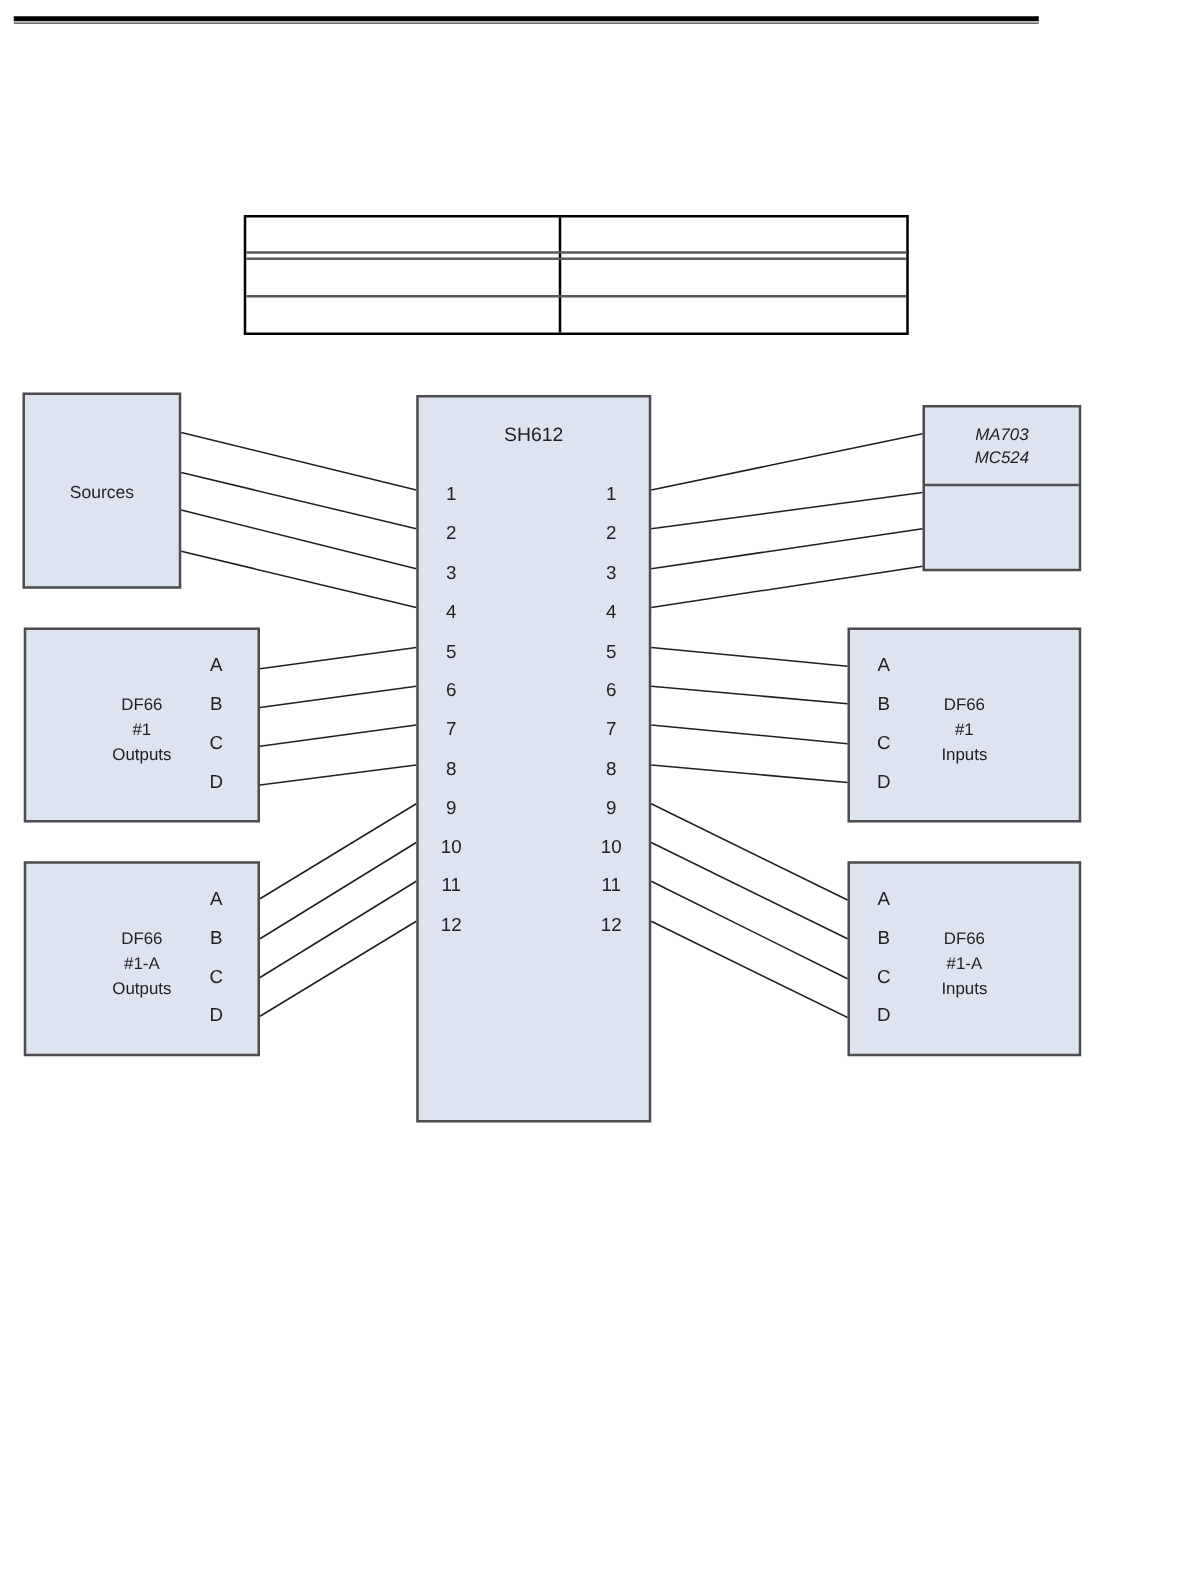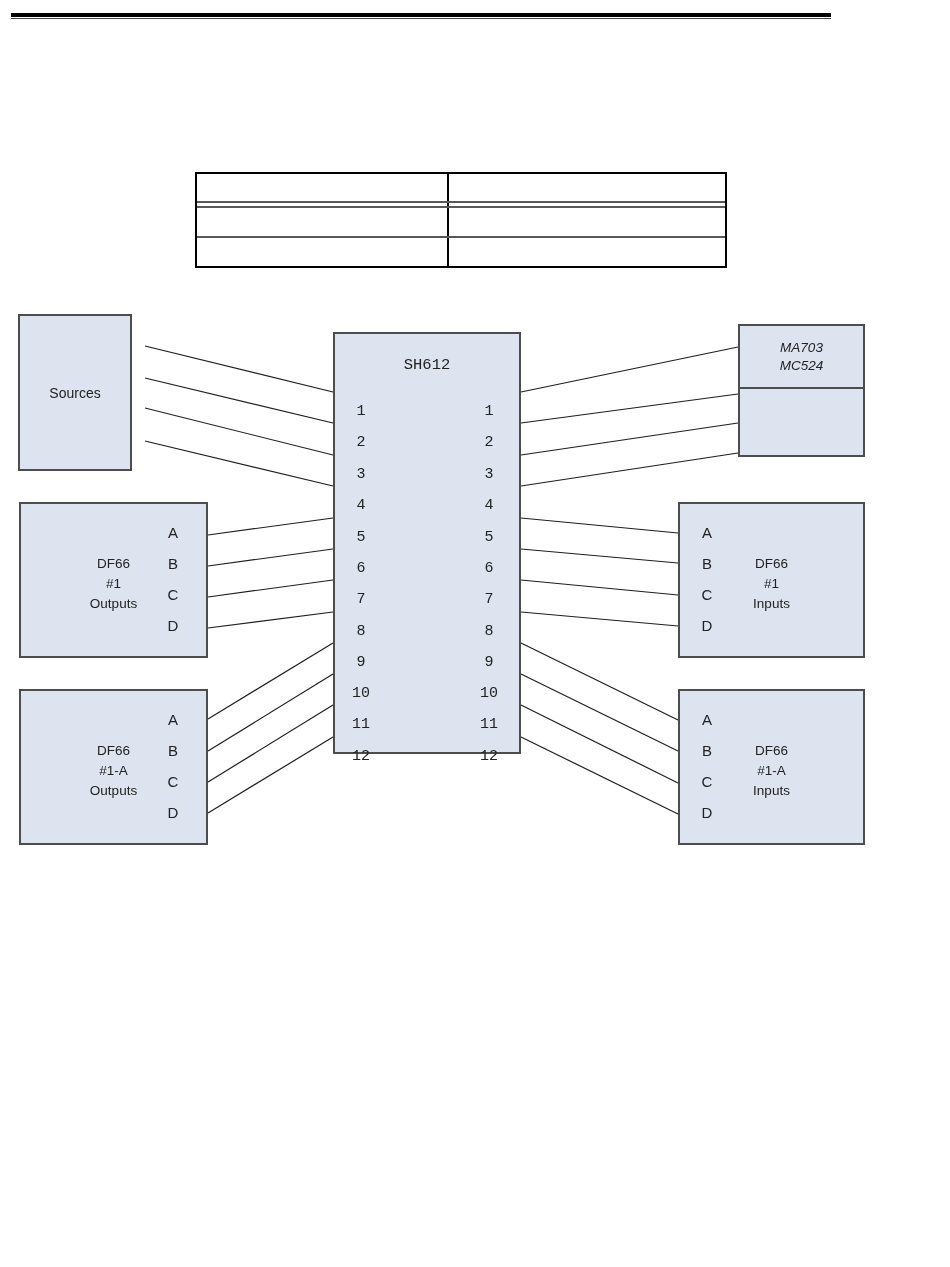--- a/index.html
+++ b/index.html
@@ -18,22 +18,22 @@
     border:2px solid var(--table-border,#000);box-sizing:border-box;background:#fff;
   }
   .header-table .v-div{position:absolute;top:0;bottom:0;left:250px;width:2px;background:var(--table-border,#000);}
   .header-table .h-line{position:absolute;left:0;right:0;height:2px;background:var(--table-inner-line,#595959);}
 
   
   .box{
     position:absolute;background:var(--box-fill,#dde4f0);
     border:2px solid var(--box-border,#4d4d4d);box-sizing:border-box;z-index:1;
   }
-  #sources-box{left:18px;top:314px;width:114px;height:157px;display:flex;align-items:center;justify-content:center;font-size:14px;}
-  #sh612-box{left:333px;top:332px;width:188px;height:422px;font-family:Liberation Mono, monospace;}
+  #sources-box{left:18px;top:314px;width:127px;height:157px;display:flex;align-items:center;justify-content:center;font-size:14px;}
+  #sh612-box{left:333px;top:316px;width:188px;height:582px;}
   #df66-1-outputs-box{left:19px;top:502px;width:189px;height:156px;}
   #df66-1a-outputs-box{left:19px;top:689px;width:189px;height:156px;}
   #destinations-box{left:738px;top:324px;width:127px;height:133px;font-style:italic;}
   #df66-1-inputs-box{left:678px;top:502px;width:187px;height:156px;}
   #df66-1a-inputs-box{left:678px;top:689px;width:187px;height:156px;}
 
   .sh-title{position:absolute;top:22px;left:0;right:0;text-align:center;font-size:15.5px;}
   .pn{position:absolute;width:36px;height:18px;line-height:18px;text-align:center;font-size:15px;}
   .pn-l{left:8px;}
   .pn-r{left:136px;}

